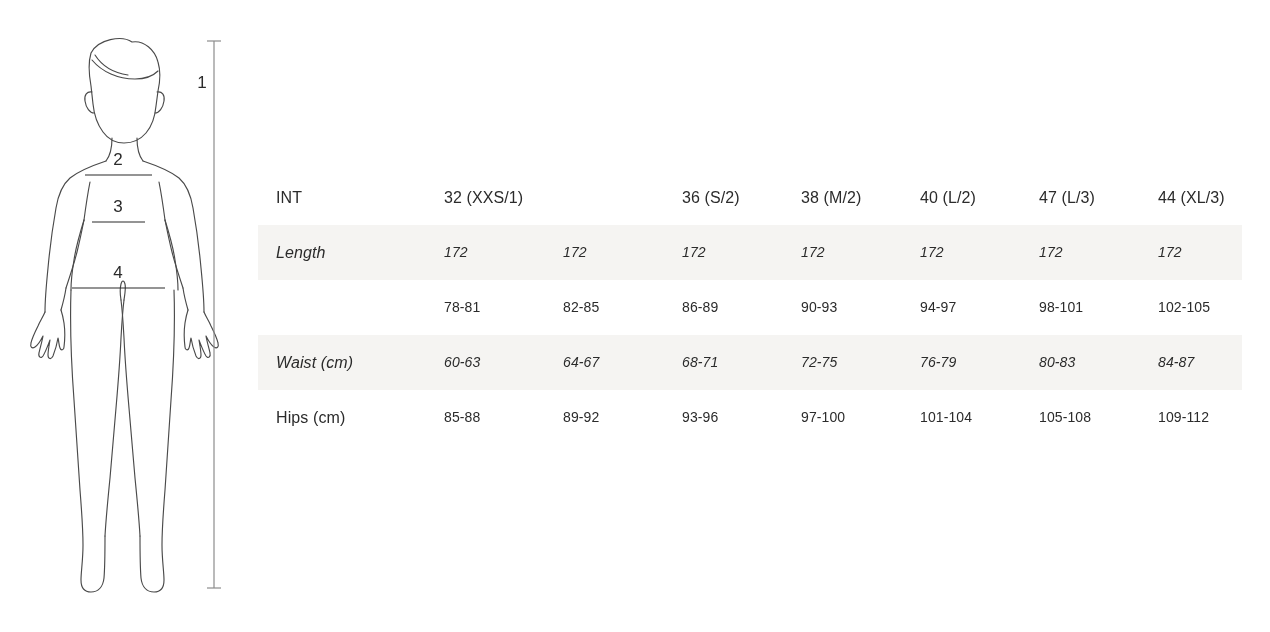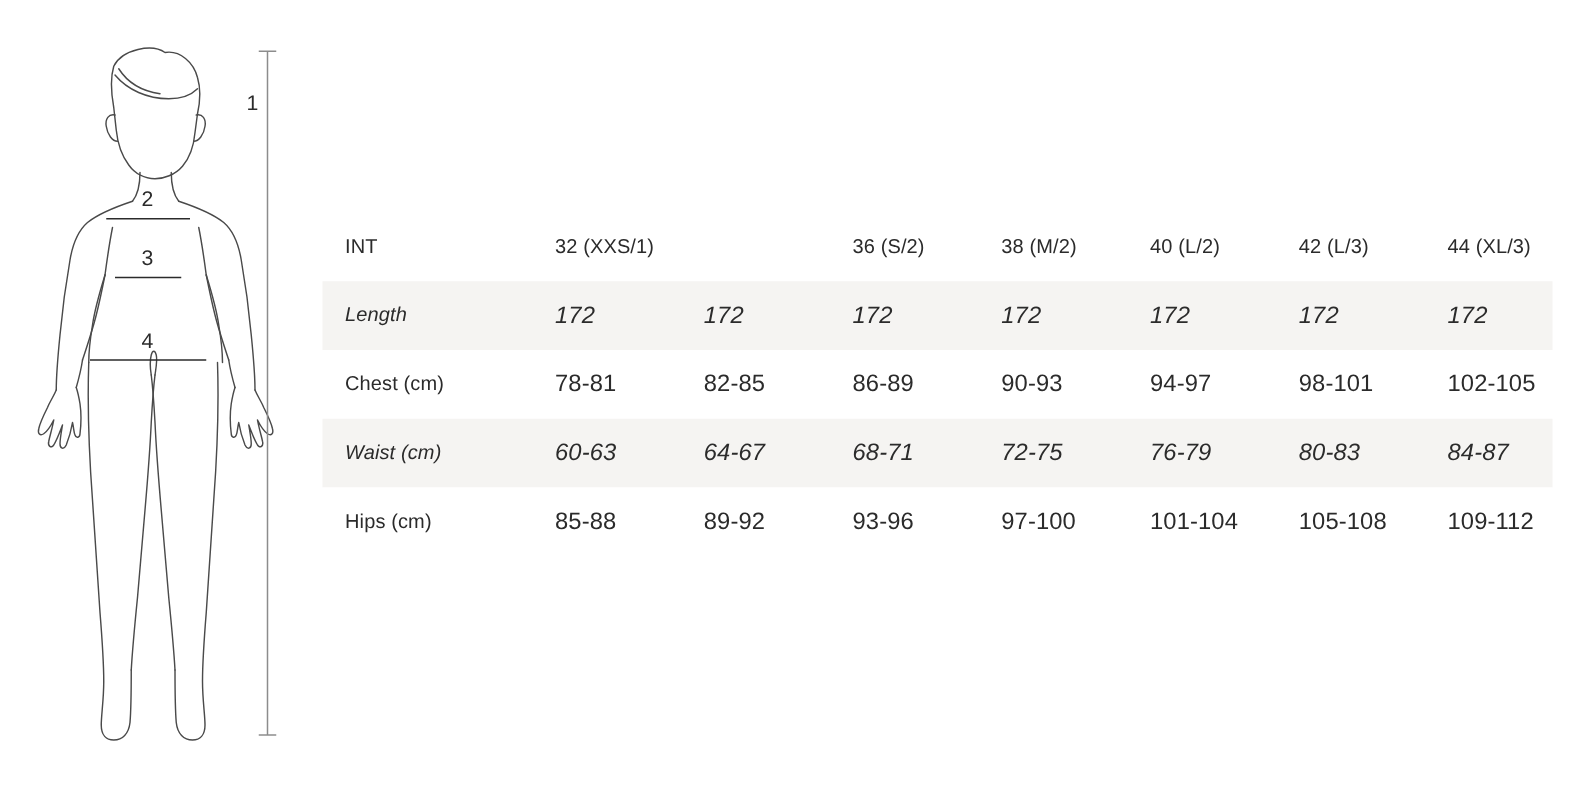--- a/index.html
+++ b/index.html
@@ -51,21 +51,21 @@
   .row.shaded { background: #f5f4f2; font-style: italic; }
   .row.plain  { background: #ffffff; }
   .row.header { background: #ffffff; height: 55px; }
 
   .cell {
     position: absolute;
     top: 0;
     height: 55px;
     line-height: 55px;
     white-space: nowrap;
-    font-size: 19px;
+    font-size: 14px;
     letter-spacing: 0.1px;
     color: #2b2b2b;
   }
   .cell.label {
     left: 18px;
     font-size: 16px;
   }
   .cell.v0 { left: 186px; }
   .cell.v1 { left: 305px; }
   .cell.v2 { left: 424px; }
@@ -219,37 +219,36 @@
 </div>
 
 <div id="size-table">
 
   <div class="row header">
     <span class="cell label">INT</span>
     <span class="cell v0">32 (XXS/1)</span>
     <span class="cell v2">36 (S/2)</span>
     <span class="cell v3">38 (M/2)</span>
     <span class="cell v4">40 (L/2)</span>
-    <span class="cell v5">42 (L/3)</span>
+    <span class="cell v5">47 (L/3)</span>
     <span class="cell v6">44 (XL/3)</span>
   </div>
 
   <div class="row shaded">
     <span class="cell label">Length</span>
     <span class="cell v0">172</span>
     <span class="cell v1">172</span>
     <span class="cell v2">172</span>
     <span class="cell v3">172</span>
     <span class="cell v4">172</span>
     <span class="cell v5">172</span>
     <span class="cell v6">172</span>
   </div>
 
   <div class="row plain">
-    <span class="cell label">Chest (cm)</span>
     <span class="cell v0">78-81</span>
     <span class="cell v1">82-85</span>
     <span class="cell v2">86-89</span>
     <span class="cell v3">90-93</span>
     <span class="cell v4">94-97</span>
     <span class="cell v5">98-101</span>
     <span class="cell v6">102-105</span>
   </div>
 
   <div class="row shaded">

